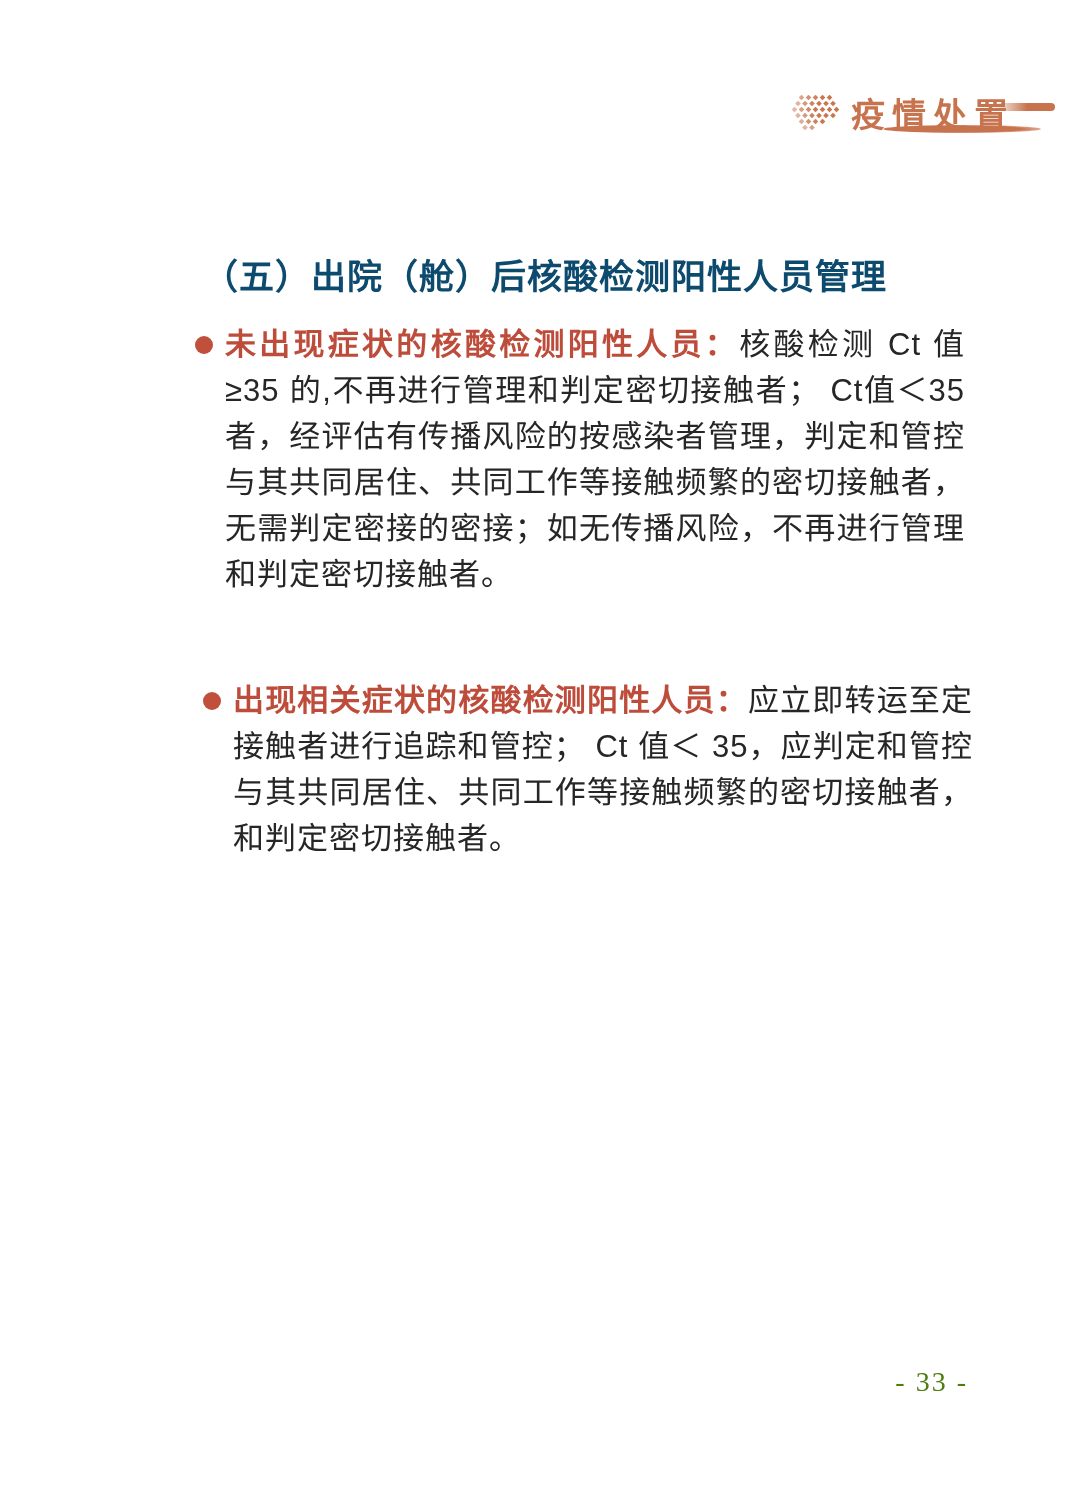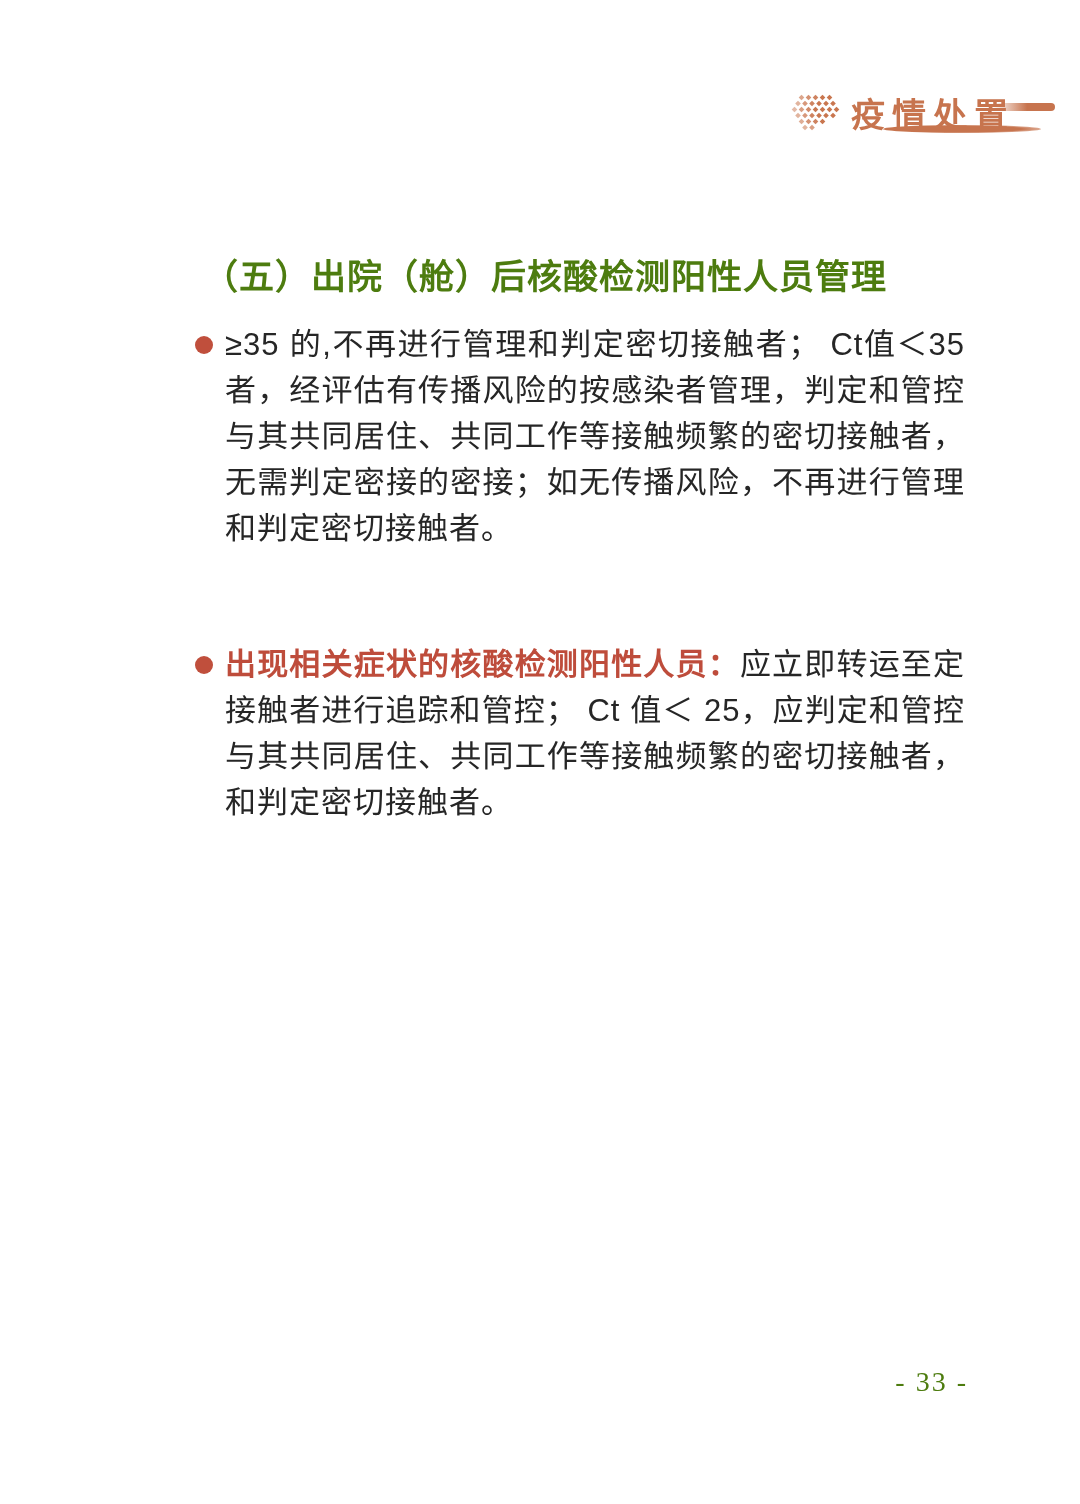--- a/index.html
+++ b/index.html
@@ -29,31 +29,31 @@
   .hdr-swoosh{
     position:absolute;left:95px;top:39px;width:158px;height:8px;
     border-radius:50%;
     background:radial-gradient(ellipse at 45% 50%, #c7744e 55%, rgba(199,116,78,0.25) 85%, rgba(199,116,78,0) 100%);
   }
 
   
   .sec-title{
     position:absolute;left:203px;top:248px;width:720px;
     font-size:35px;font-weight:700;letter-spacing:1px;
-    color:#4d7c0f;white-space:nowrap;
+    color:#0c4a6e;white-space:nowrap;
   }
 
   
   .para{
     position:absolute;left:225px;width:740px;
     font-size:31px;line-height:46px;letter-spacing:1px;
     color:#262626;
   }
   .para-1{top:322px;}
-  .para-2{top:642px;}
+  .para-2{top:678px;margin-left:8px;}
   .bullet-dot{
     position:absolute;left:-30px;top:14px;
     width:18px;height:18px;border-radius:50%;
     background:#c04f3c;
   }
   .pline{height:46px;overflow:hidden;text-align:justify;text-align-last:justify;}
   .pline.last{text-align:center;text-align-last:left;}
   .lead{color:#be4c3b;font-weight:700;}
 
   
@@ -115,30 +115,31 @@
     </svg>
     <div class="hdr-title">疫情处置</div>
     <div class="hdr-line-right"></div>
     <div class="hdr-swoosh"></div>
   </div>
 
   <div class="sec-title">（五）出院（舱）后核酸检测阳性人员管理</div>
 
   <div class="para para-1">
     <span class="bullet-dot"></span>
+    <div class="pline"><span class="lead">未出现症状的核酸检测阳性人员：</span><span>核酸检测 Ct 值</span></div>
     <div class="pline">≥35 的,不再进行管理和判定密切接触者； Ct值＜35</div>
     <div class="pline">者，经评估有传播风险的按感染者管理，判定和管控</div>
     <div class="pline">与其共同居住、共同工作等接触频繁的密切接触者，</div>
     <div class="pline">无需判定密接的密接；如无传播风险，不再进行管理</div>
     <div class="pline last">和判定密切接触者。</div>
   </div>
 
   <div class="para para-2">
     <span class="bullet-dot"></span>
     <div class="pline"><span class="lead">出现相关症状的核酸检测阳性人员：</span><span>应立即转运至定</span></div>
-    <div class="pline">接触者进行追踪和管控； Ct 值＜ 25，应判定和管控</div>
+    <div class="pline">接触者进行追踪和管控； Ct 值＜ 35，应判定和管控</div>
     <div class="pline">与其共同居住、共同工作等接触频繁的密切接触者，</div>
     <div class="pline last">和判定密切接触者。</div>
   </div>
 
   <div class="page-num">- 33 -</div>
 
 </div>
 
 </body></html>

